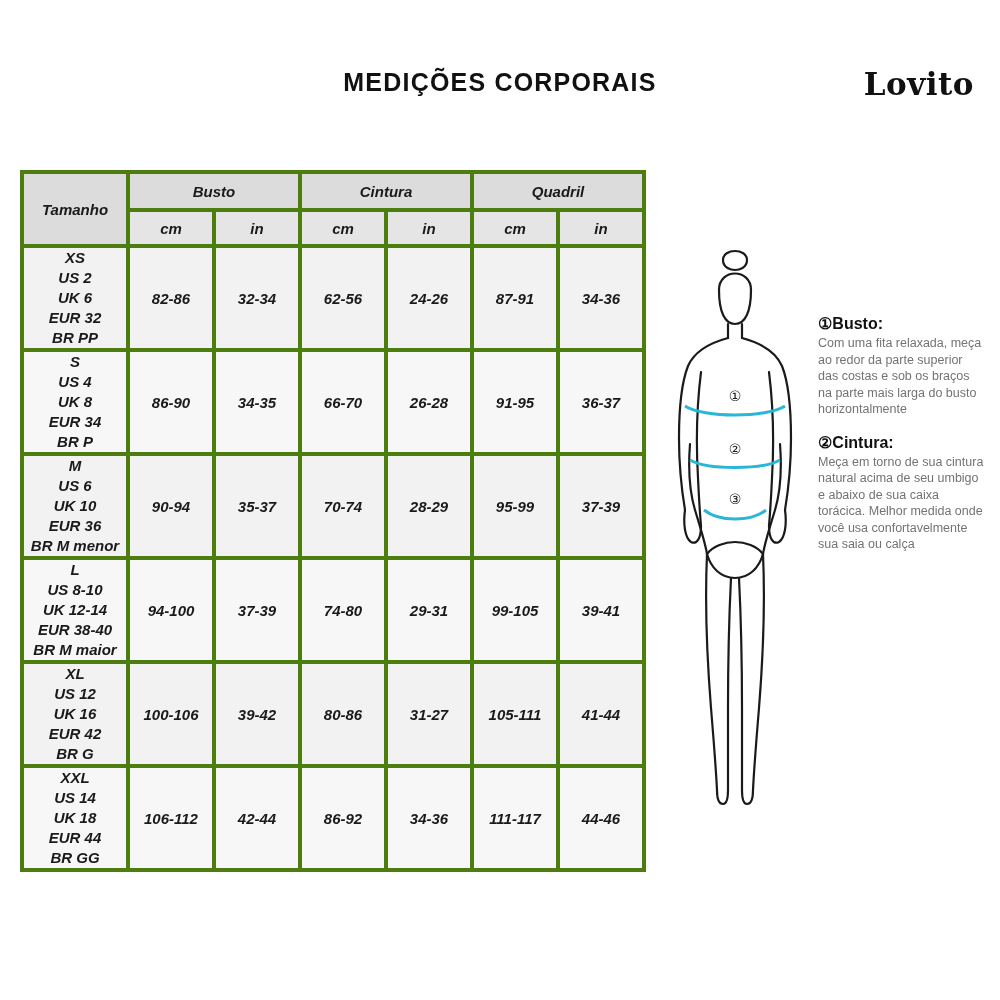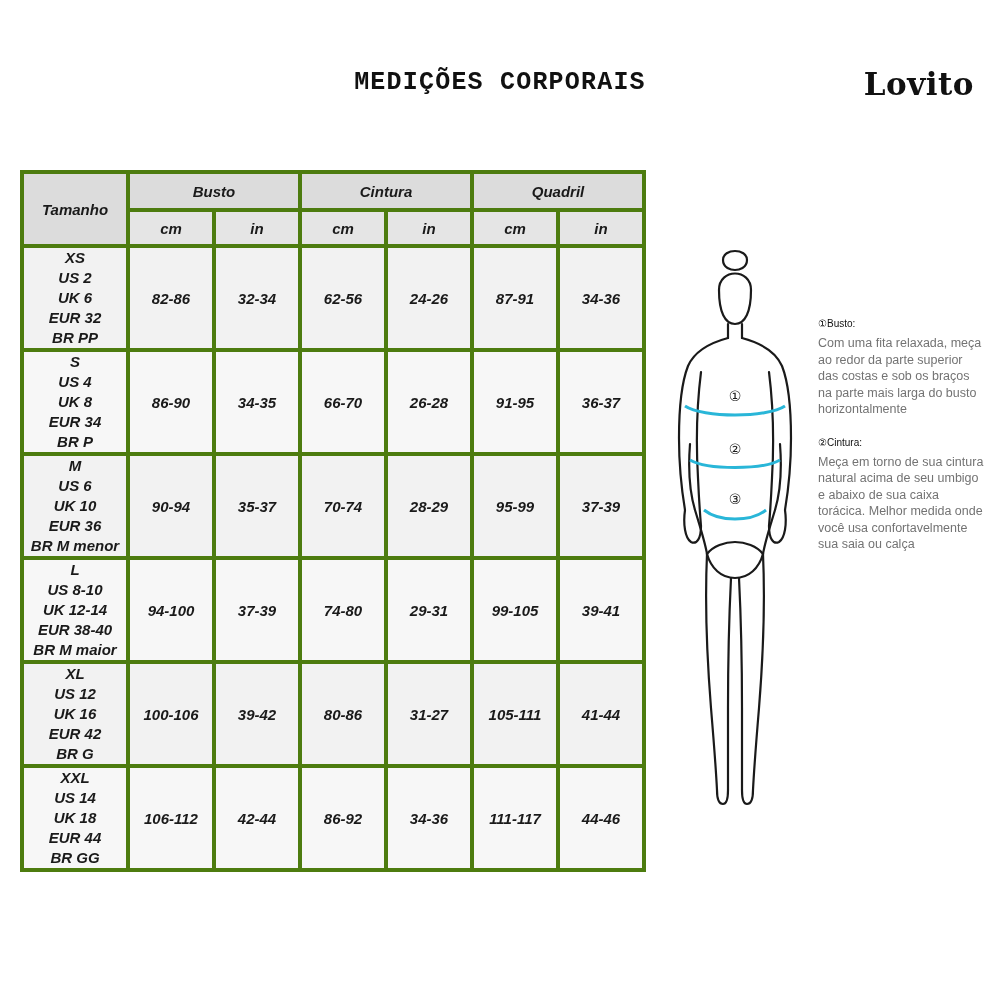--- a/index.html
+++ b/index.html
@@ -25,21 +25,20 @@
   .title {
     position: absolute;
     left: 0;
     top: 68px;
     width: 1000px;
     text-align: center;
     font-size: 25px;
     font-weight: bold;
     letter-spacing: 1.2px;
     color: #111111;
-    font-family: Liberation Mono, monospace;
   }
   .brand {
     position: absolute;
     right: 26px;
     top: 66px;
     font-size: 31px;
     font-weight: bold;
     letter-spacing: 0.5px;
     color: #111111;
     font-family: "DejaVu Serif", serif;
@@ -114,22 +113,22 @@
   .notes {
     position: absolute;
     left: 818px;
     top: 316px;
     width: 168px;
   }
   .note {
     margin-bottom: 17px;
   }
   .note-title {
-    font-size: 10px;
-    font-weight: normal;
+    font-size: 16px;
+    font-weight: bold;
     color: #111111;
     margin-bottom: 3px;
     line-height: 16px;
   }
   .note-body {
     font-size: 12.5px;
     line-height: 16.5px;
     color: #737373;
   }
 </style>

